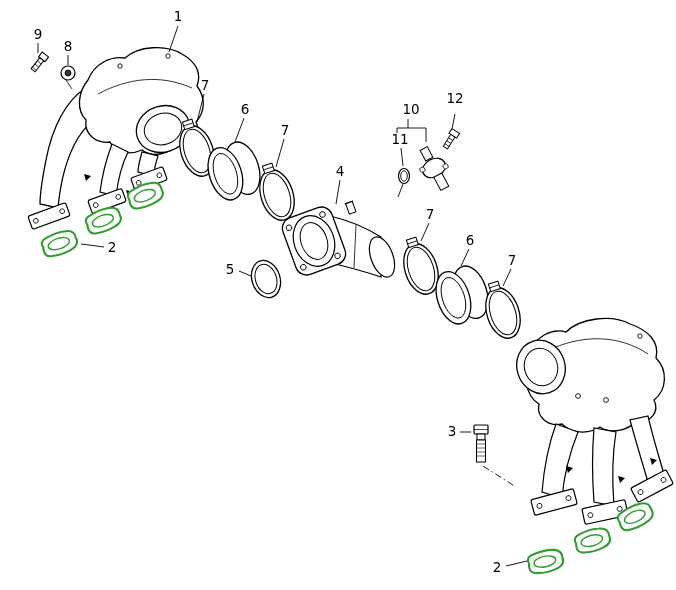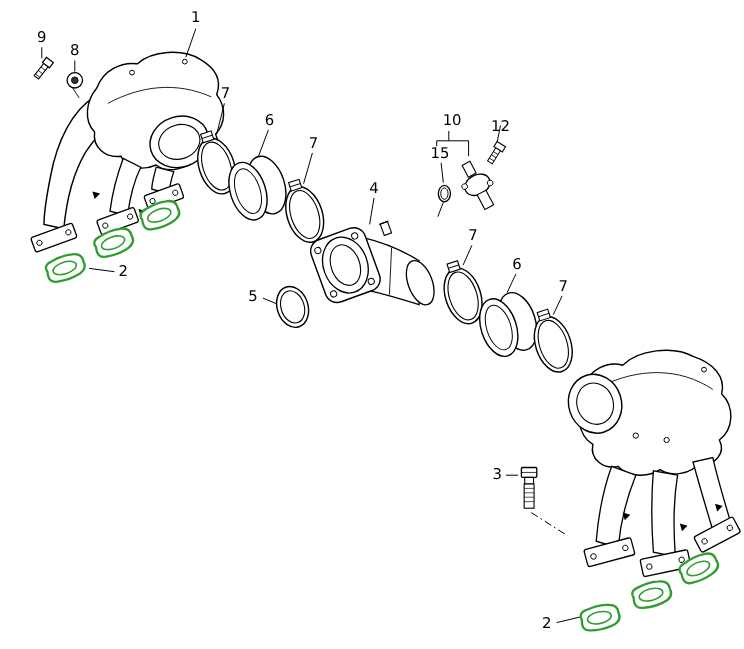--- a/index.html
+++ b/index.html
@@ -250,22 +250,22 @@
   </svg>
 
   <span class="callout" style="left:178px;top:17px">1</span>
   <span class="callout" style="left:38px;top:35px">9</span>
   <span class="callout" style="left:68px;top:47px">8</span>
   <span class="callout" style="left:205px;top:86px">7</span>
   <span class="callout" style="left:245px;top:110px">6</span>
   <span class="callout" style="left:285px;top:131px">7</span>
   <span class="callout" style="left:340px;top:172px">4</span>
   <span class="callout" style="left:411px;top:110px">10</span>
-  <span class="callout" style="left:400px;top:140px">15</span>
-  <span class="callout" style="left:455px;top:116px">12</span>
+  <span class="callout" style="left:400px;top:140px">11</span>
+  <span class="callout" style="left:455px;top:99px">12</span>
   <span class="callout" style="left:112px;top:248px">2</span>
   <span class="callout" style="left:230px;top:270px">5</span>
   <span class="callout" style="left:430px;top:215px">7</span>
   <span class="callout" style="left:470px;top:241px">6</span>
   <span class="callout" style="left:512px;top:261px">7</span>
   <span class="callout" style="left:452px;top:432px">3</span>
   <span class="callout" style="left:497px;top:568px">2</span>
 </div>
 
 </body></html>

